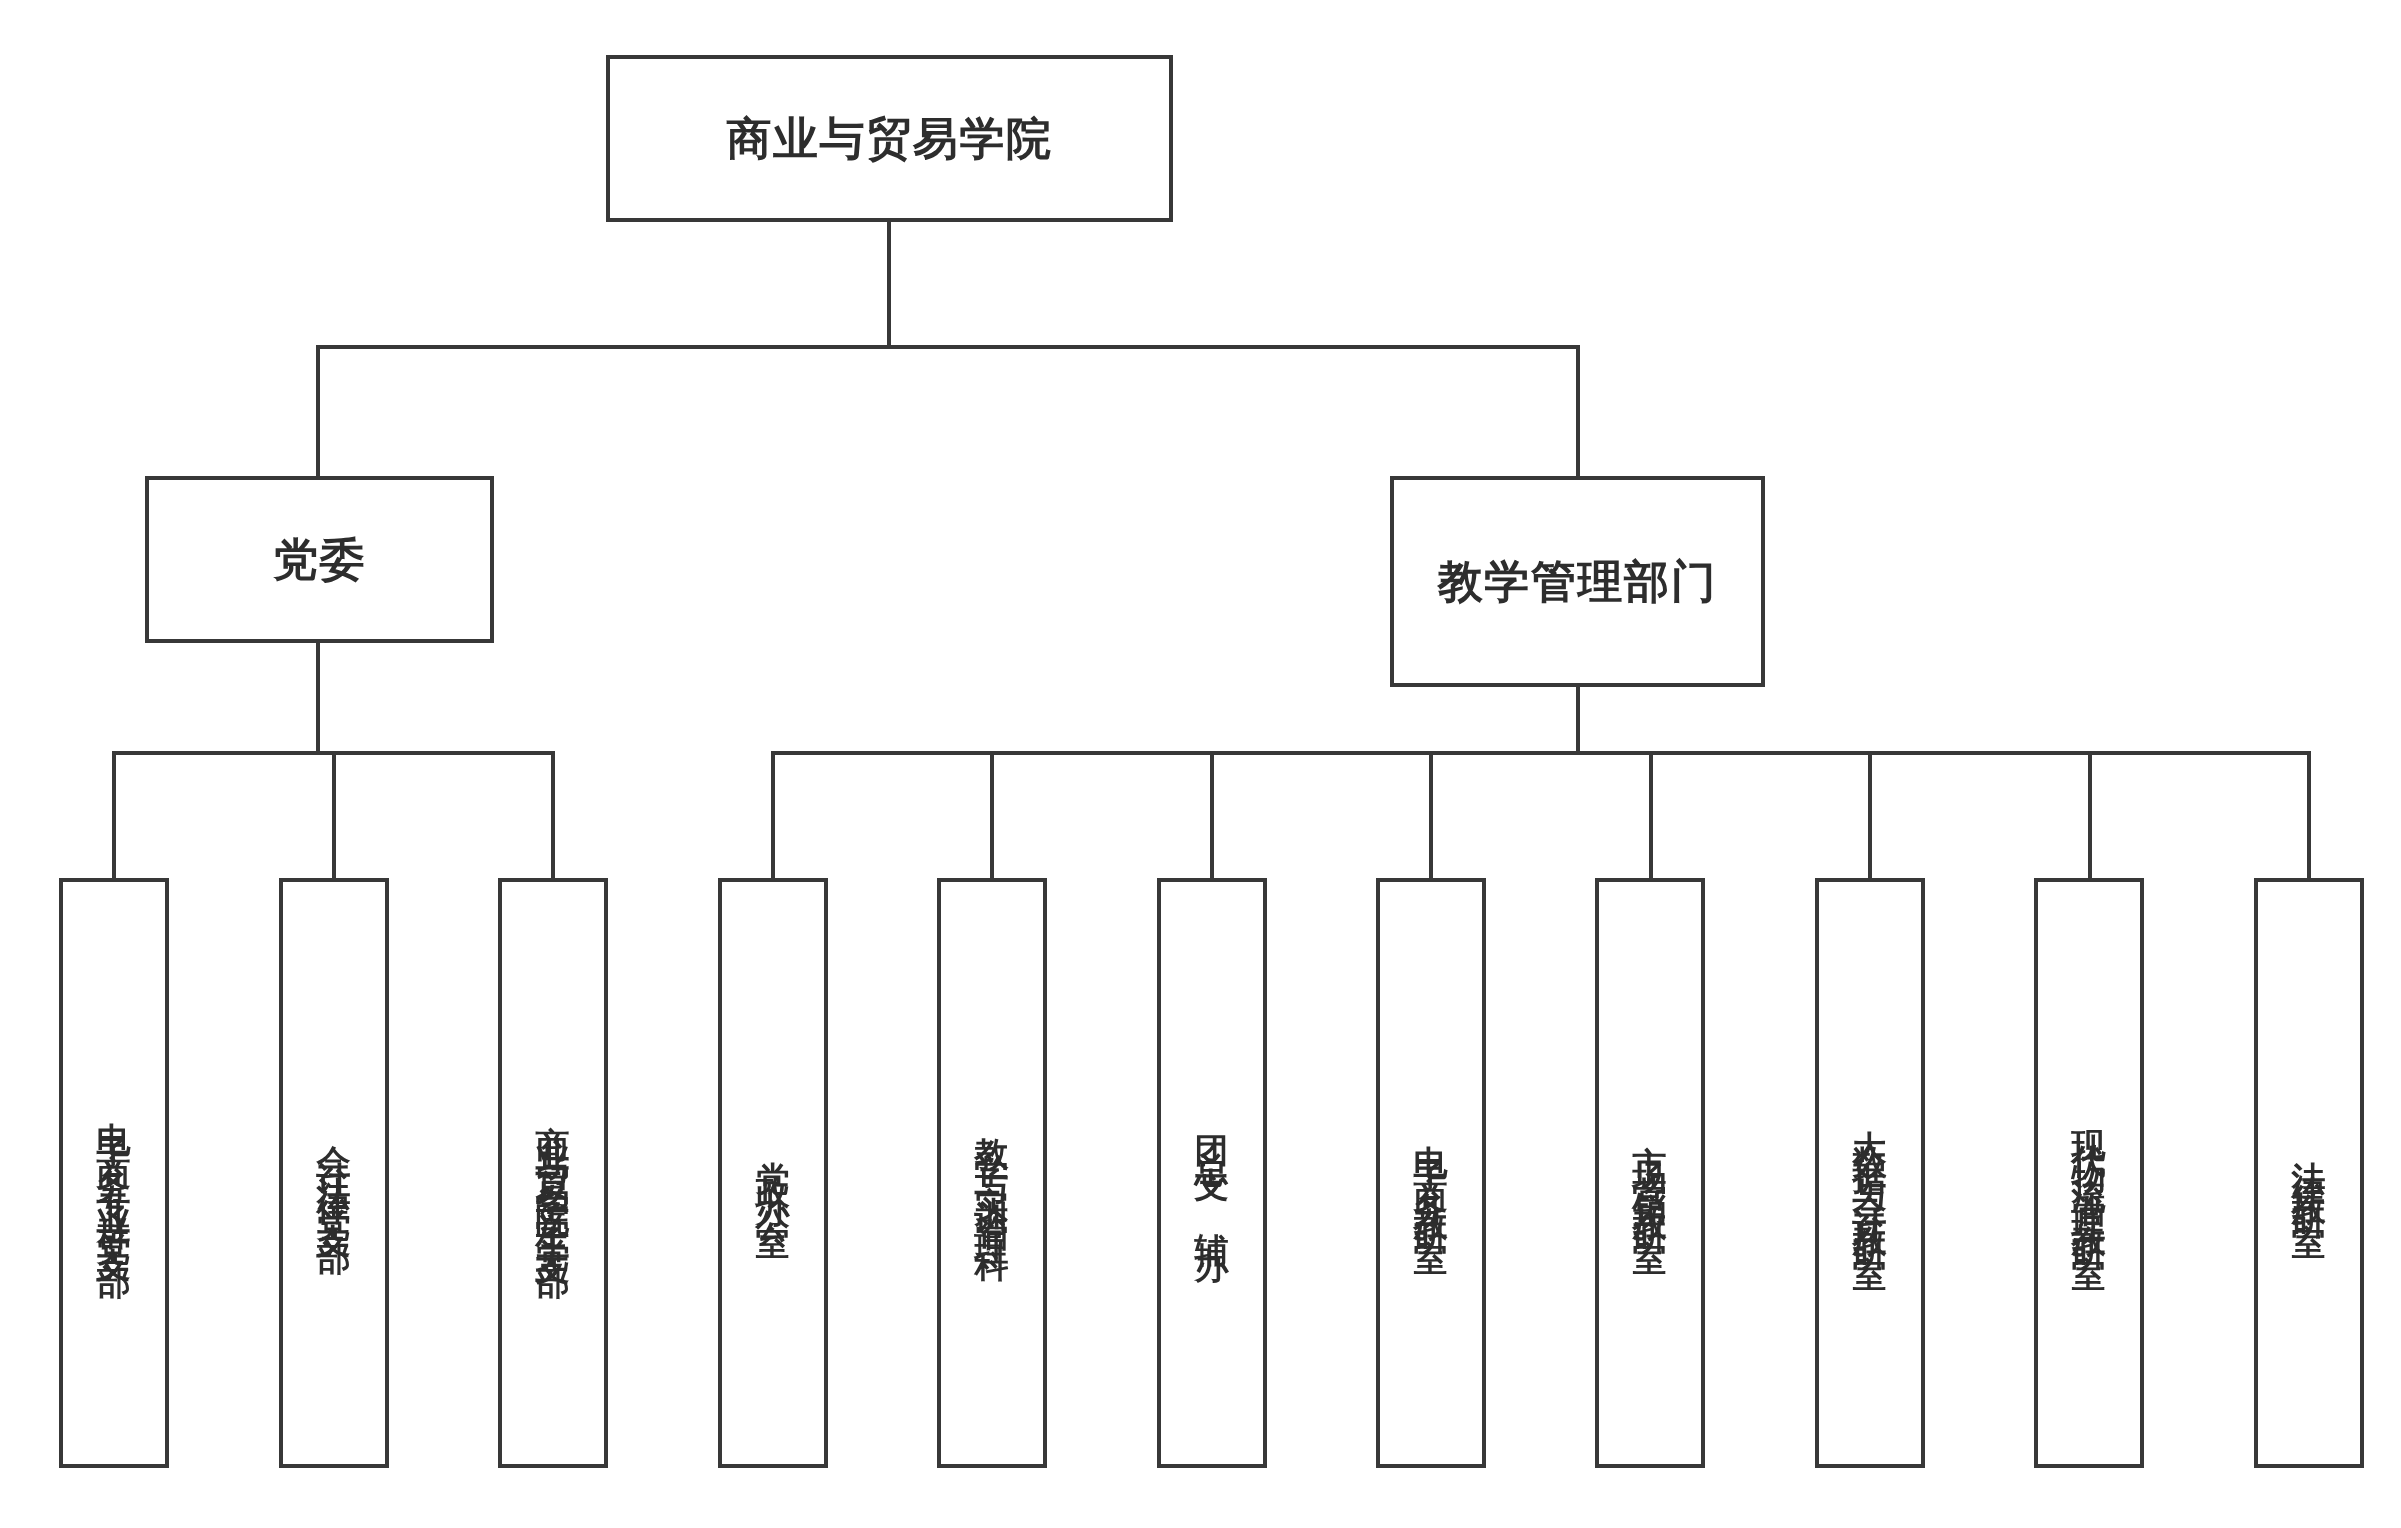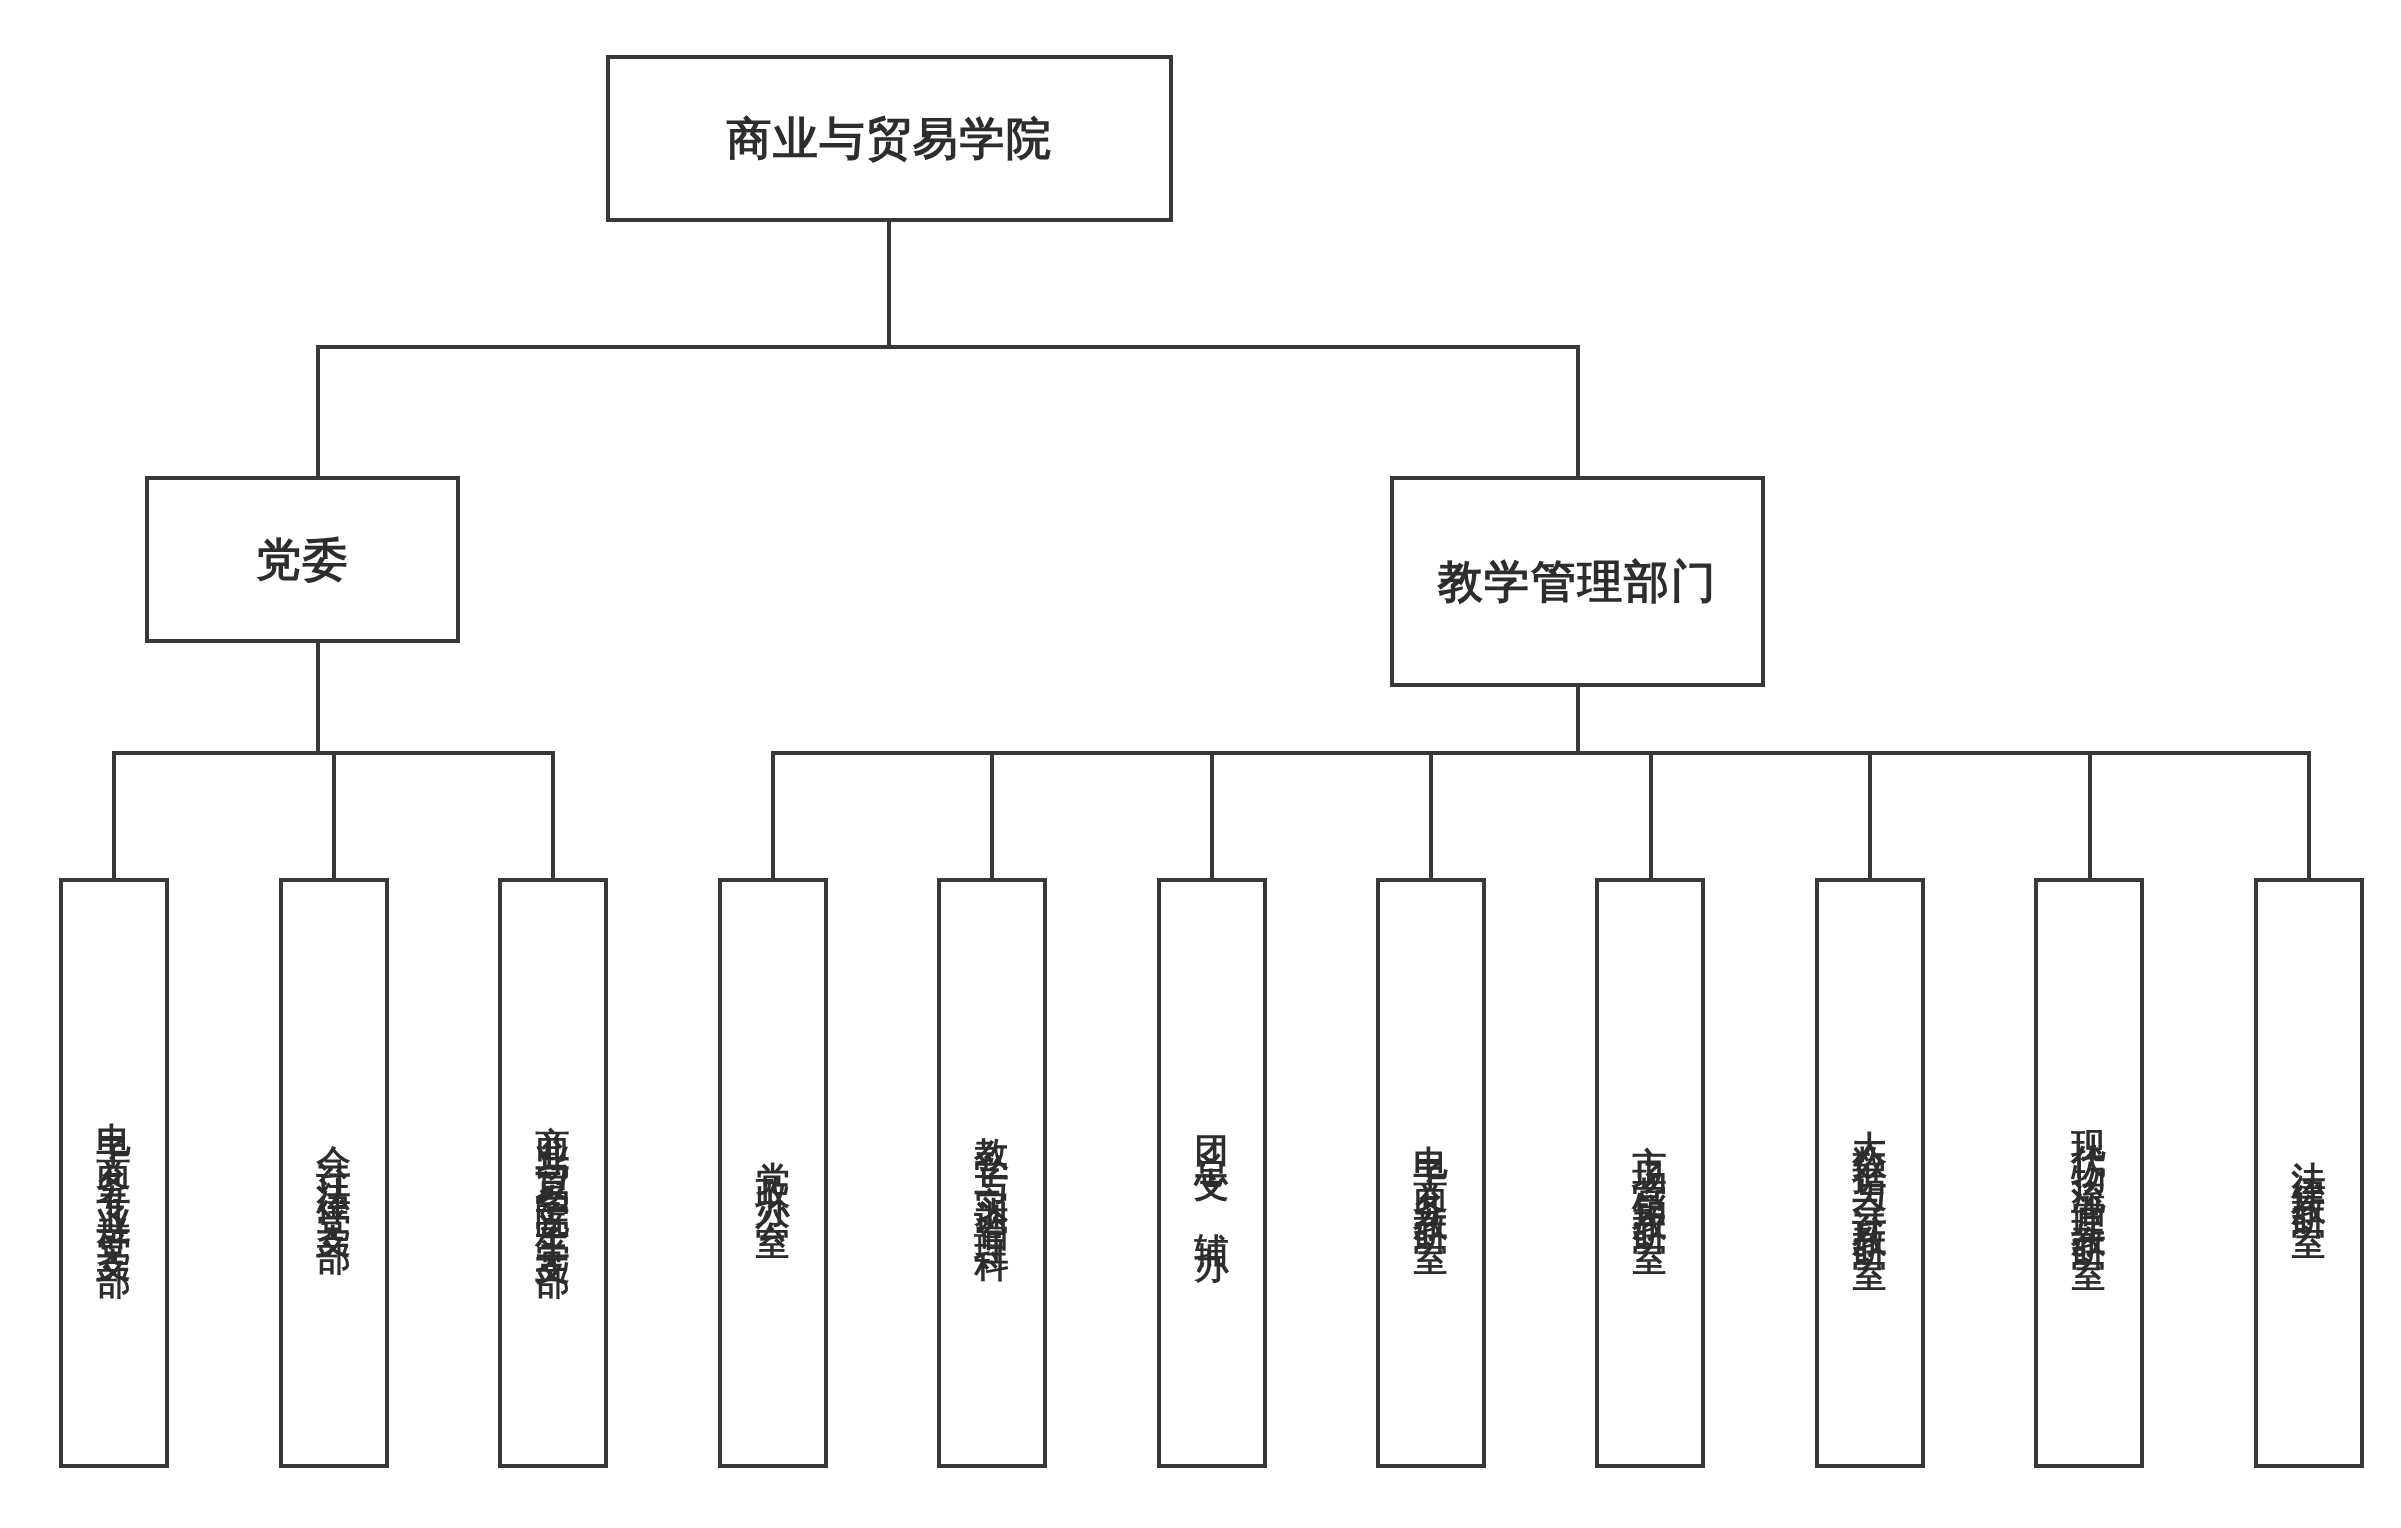--- a/index.html
+++ b/index.html
@@ -72,21 +72,21 @@
   <div class="line" style="left:1429px;top:751px;width:3.9px;height:127px"></div>
   <div class="line" style="left:1649px;top:751px;width:3.9px;height:127px"></div>
   <div class="line" style="left:1868px;top:751px;width:3.9px;height:127px"></div>
   <div class="line" style="left:2088px;top:751px;width:3.9px;height:127px"></div>
   <div class="line" style="left:2307px;top:751px;width:3.9px;height:127px"></div>
 
   <div class="box" style="left:606px;top:55px;width:567px;height:167px">
     <span class="hlabel">商业与贸易学院</span>
   </div>
 
-  <div class="box" style="left:145px;top:476px;width:315px;height:167px">
+  <div class="box" style="left:145px;top:476px;width:349px;height:167px">
     <span class="hlabel">党委</span>
   </div>
   <div class="box" style="left:1390px;top:476px;width:375px;height:211px">
     <span class="hlabel">教学管理部门</span>
   </div>
 
   <div class="box leaf" style="left:59px;top:878px;width:110px;height:590px">
     <span class="vlabel">电子商务专业群党支部</span>
   </div>
   <div class="box leaf" style="left:279px;top:878px;width:110px;height:590px">

